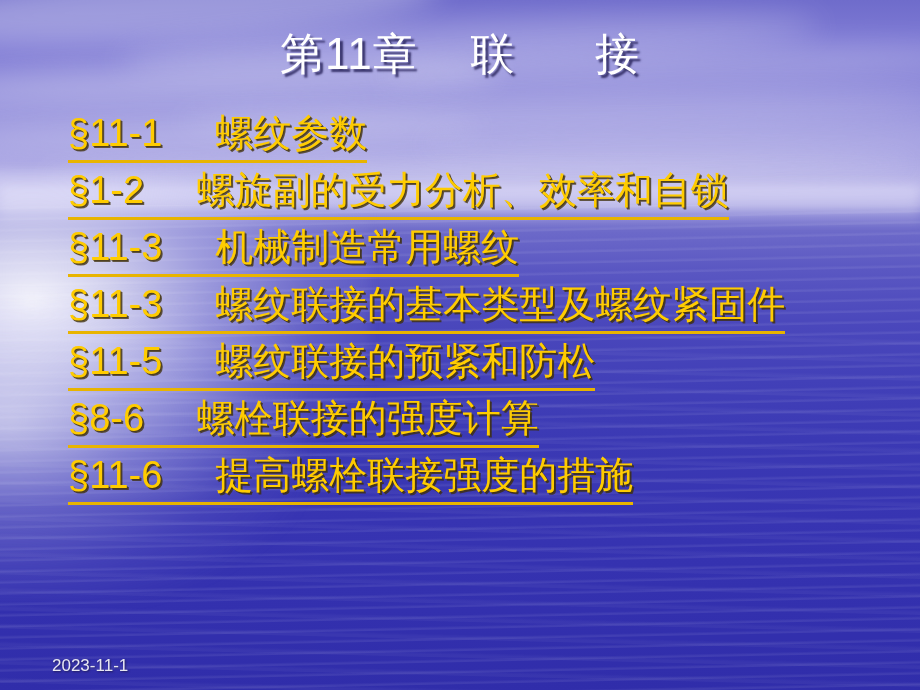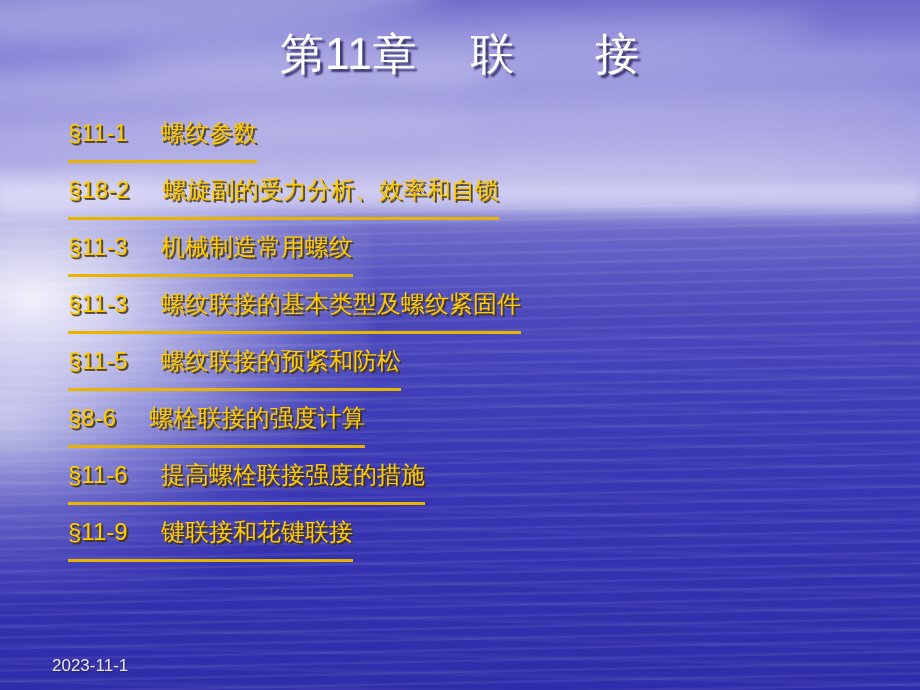--- a/index.html
+++ b/index.html
@@ -141,21 +141,21 @@
   .toc {
     position: absolute;
     left: 68px;
     top: 106px;
     right: 10px;
   }
   .toc-item {
     display: block;
     white-space: pre;
     color: #ffcc00;
-    font-size: 24px;
+    font-size: 38px;
     line-height: 54px;
     height: 54px;
     font-weight: 400;
     width: max-content;
     border-bottom: 3px solid #e8b400;
     text-shadow:
       2px 2px 0 rgba(60,45,10,.75),
       1px 1px 0 rgba(90,70,15,.6);
     text-decoration: none;
     cursor: pointer;
@@ -207,25 +207,24 @@
     <div class="ripples"></div>
     <div class="ripples2"></div>
     <div class="glitter"></div>
     <div class="glitter2"></div>
   </div>
 
   <div class="title">第11章    联      接</div>
 
   <div class="toc">
     <a class="toc-item" href="#">§11-1     螺纹参数</a>
-    <a class="toc-item" href="#">§18-2     螺旋副的受力分析、效率和自锁</a>
+    <a class="toc-item" href="#">§1-2     螺旋副的受力分析、效率和自锁</a>
     <a class="toc-item" href="#">§11-3     机械制造常用螺纹</a>
     <a class="toc-item" href="#">§11-3     螺纹联接的基本类型及螺纹紧固件</a>
     <a class="toc-item" href="#">§11-5     螺纹联接的预紧和防松</a>
     <a class="toc-item" href="#">§8-6     螺栓联接的强度计算</a>
     <a class="toc-item" href="#">§11-6     提高螺栓联接强度的措施</a>
-    <a class="toc-item" href="#">§11-9     键联接和花键联接</a>
   </div>
 
   <div class="footer-date">2023-11-1</div>
   <div class="footer-num"></div>
 
 </div>
 
 </body></html>

